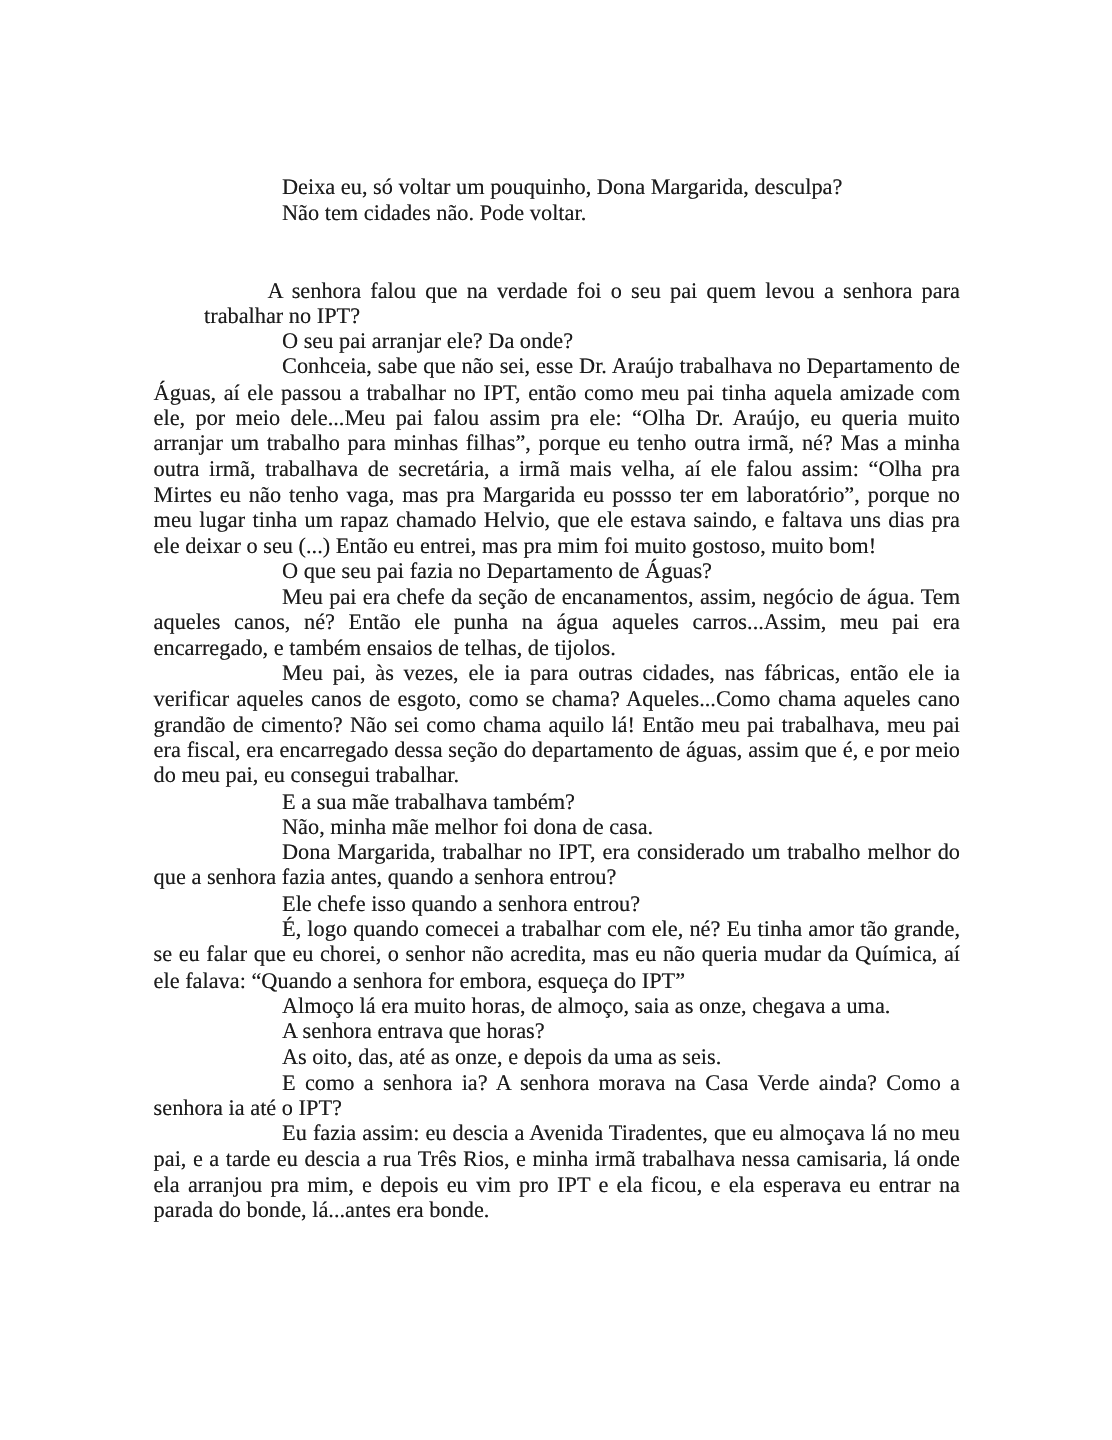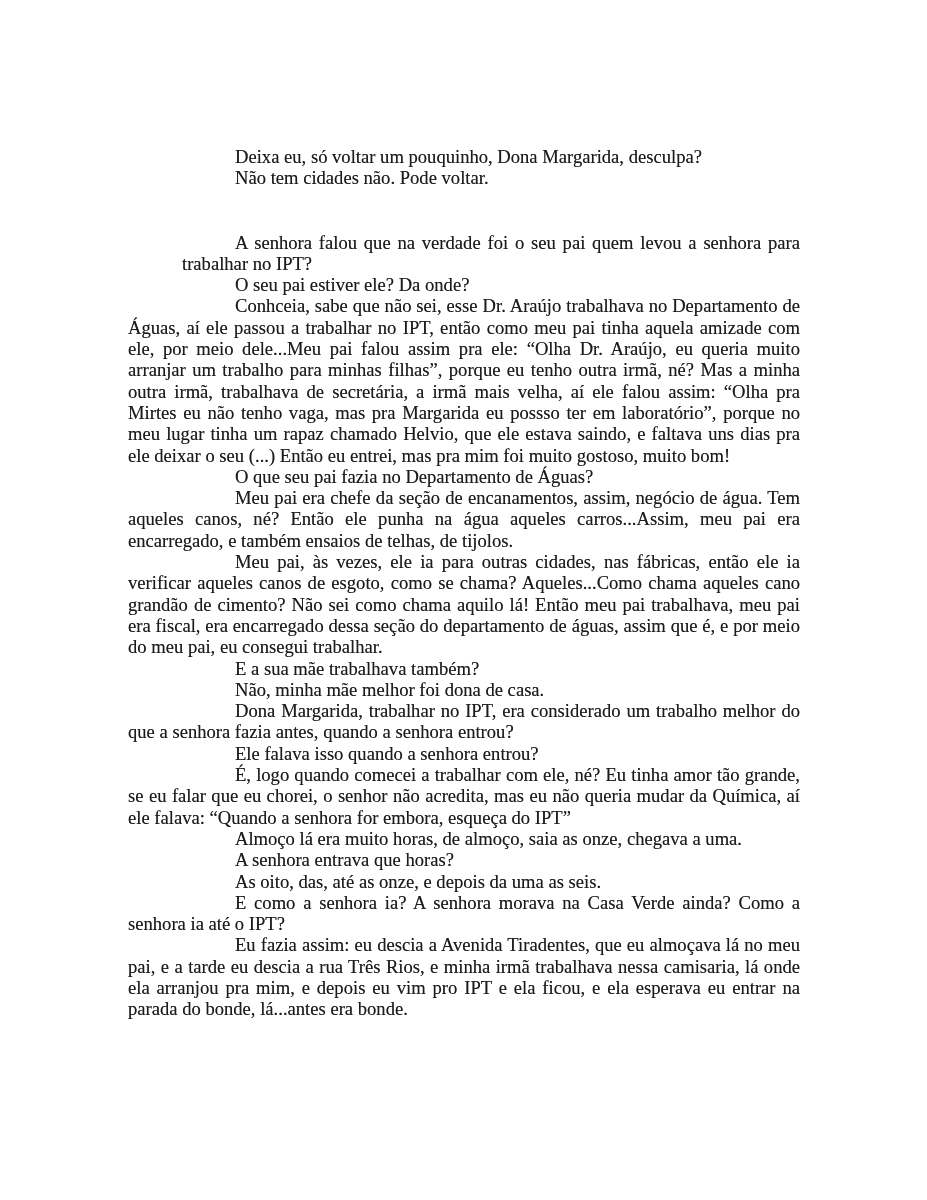--- a/index.html
+++ b/index.html
@@ -26,45 +26,45 @@
     text-align: justify;
     text-shadow: 0 0 0.4px rgba(20,20,20,0.55);
   }
   .para {
     margin: 0;
     padding: 0;
     text-indent: 107px; 
   }
   
   .para.hang {
-    margin-left: 54px;
+    margin-left: 42px;
     text-indent: 53px;
   }
   
   .para.gap {
     margin-top: 43px;
   }
 </style>
 </head>
 <body>
 
 <div class="page">
   <div class="text-block">
     <p class="para">Deixa eu, só voltar um pouquinho, Dona Margarida, desculpa?</p>
     <p class="para">Não tem cidades não. Pode voltar.</p>
     <p class="para hang gap">A senhora falou que na verdade foi o seu pai quem levou a senhora para trabalhar no IPT?</p>
-    <p class="para">O seu pai estiver ele? Da onde?</p>
+    <p class="para">O seu pai arranjar ele? Da onde?</p>
     <p class="para">Conhceia, sabe que não sei, esse Dr. Araújo trabalhava no Departamento de Águas, aí ele passou a trabalhar no IPT, então como meu pai tinha aquela amizade com ele, por meio dele...Meu pai falou assim pra ele: “Olha Dr. Araújo, eu queria muito arranjar um trabalho para minhas filhas”, porque eu tenho outra irmã, né? Mas a minha outra irmã, trabalhava de secretária, a irmã mais velha, aí ele falou assim: “Olha pra Mirtes eu não tenho vaga, mas pra Margarida eu possso ter em laboratório”, porque no meu lugar tinha um rapaz chamado Helvio, que ele estava saindo, e faltava uns dias pra ele deixar o seu (...) Então eu entrei, mas pra mim foi muito gostoso, muito bom!</p>
     <p class="para">O que seu pai fazia no Departamento de Águas?</p>
     <p class="para">Meu pai era chefe da seção de encanamentos, assim, negócio de água. Tem aqueles canos, né? Então ele punha na água aqueles carros...Assim, meu pai era encarregado, e também ensaios de telhas, de tijolos.</p>
     <p class="para">Meu pai, às vezes, ele ia para outras cidades, nas fábricas, então ele ia verificar aqueles canos de esgoto, como se chama? Aqueles...Como chama aqueles  cano grandão de cimento? Não sei como chama aquilo lá! Então meu pai trabalhava, meu pai era fiscal, era encarregado dessa seção do departamento de águas, assim que é, e por meio do meu pai, eu consegui trabalhar.</p>
     <p class="para">E a sua mãe trabalhava também?</p>
     <p class="para">Não, minha mãe melhor foi dona de casa.</p>
     <p class="para">Dona Margarida, trabalhar no IPT, era considerado um trabalho melhor do que a senhora fazia antes, quando a senhora entrou?</p>
-    <p class="para">Ele falava isso quando a senhora entrou?</p>
+    <p class="para">Ele chefe isso quando a senhora entrou?</p>
     <p class="para">É, logo quando comecei a trabalhar com ele, né? Eu tinha amor tão grande, se eu falar que eu chorei, o senhor não acredita, mas eu não queria mudar da Química, aí ele falava: “Quando a senhora for embora, esqueça do IPT”</p>
     <p class="para">Almoço lá era muito horas, de almoço, saia as onze, chegava a uma.</p>
     <p class="para">A senhora entrava que horas?</p>
     <p class="para">As oito, das, até as onze, e depois da uma as seis.</p>
     <p class="para">E como a senhora ia? A senhora morava na Casa Verde ainda? Como a senhora ia até o IPT?</p>
     <p class="para">Eu fazia assim: eu descia a Avenida Tiradentes, que eu almoçava lá no meu pai, e a tarde eu descia a rua Três Rios, e minha irmã trabalhava nessa camisaria, lá onde ela arranjou pra mim, e depois eu vim  pro IPT e ela ficou, e ela esperava eu entrar na parada do bonde, lá...antes era bonde.</p>
   </div>
 </div>
 
 </body></html>

